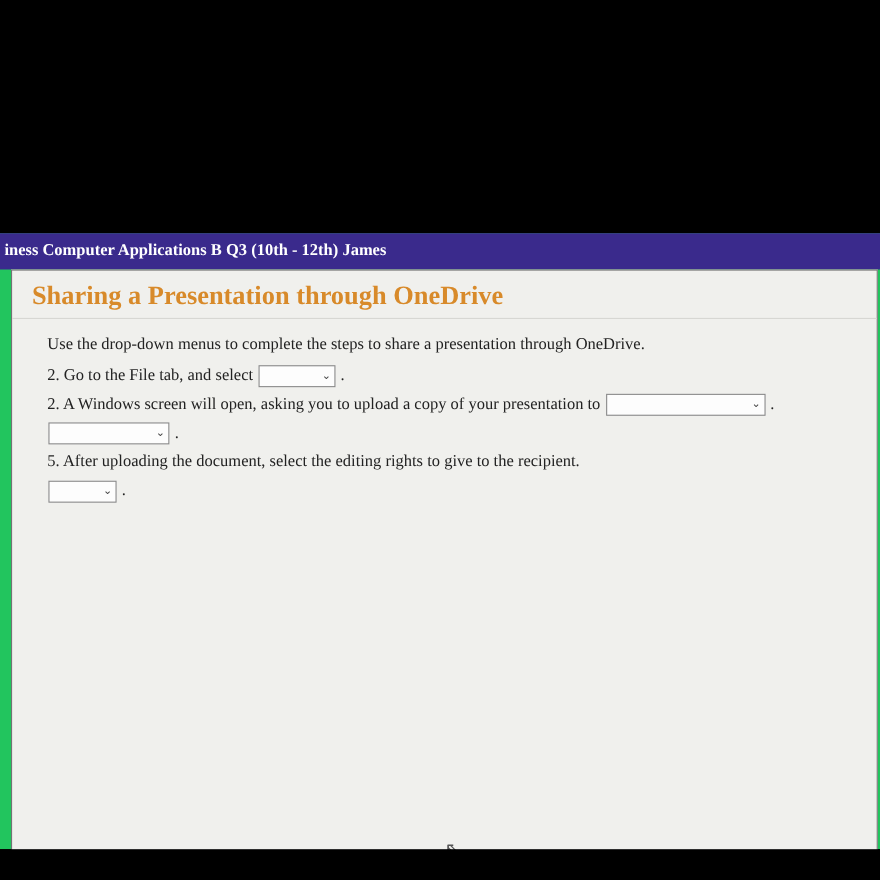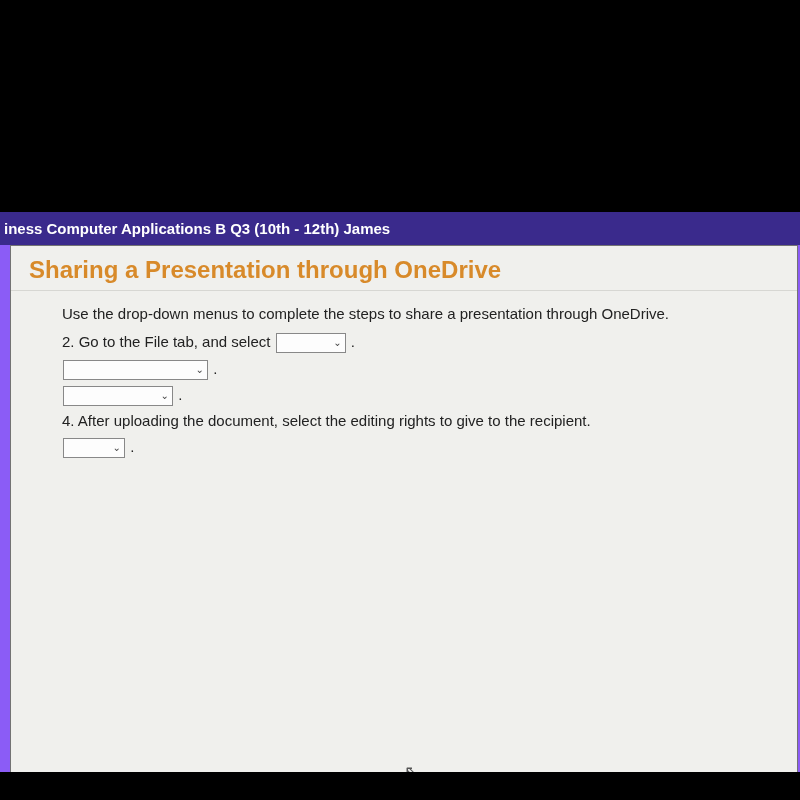--- a/index.html
+++ b/index.html
@@ -9,21 +9,22 @@
       background: #000;
       font-family: Arial, Helvetica, sans-serif;
       overflow: hidden;
     }
     .outer-frame {
       position: absolute;
       top: 212px;
       left: 0;
       right: 0;
       bottom: 28px;
-      background: #8b5cf6;
+      background: #22c55e;
+      font-family: Liberation Serif, serif;
     }
     .purple-bar {
       background: #3a2a8c;
       color: #fff;
       font-size: 15px;
       font-weight: bold;
       padding: 8px 4px 8px 4px;
       white-space: nowrap;
     }
     .content-card {
@@ -38,21 +39,20 @@
       font-size: 24px;
       font-weight: bold;
       padding: 10px 18px 6px 18px;
       border-bottom: 1px solid #d7d7d3;
     }
     .instruction-block {
       padding: 10px 16px 2px 32px;
       font-size: 15px;
       color: #222;
       line-height: 1.75;
-      margin-left: 19px;
     }
     .instruction-lead {
       margin-bottom: 2px;
     }
     .step-row {
       display: block;
     }
     .dd {
       display: inline-block;
       vertical-align: middle;
@@ -134,31 +134,32 @@
     <div class="instruction-block">
       <div class="instruction-lead">Use the drop-down menus to complete the steps to share a presentation through OneDrive.</div>
 
       <div class="step-row">
         <span>2. Go to the File tab, and select </span>
         <span class="dd dd-sm"><span class="chev">⌄</span></span>
         <span> .</span>
       </div>
 
       <div class="step-row">
+        <span>2. A Windows screen will open, asking you to upload a copy of your presentation to </span>
         <span class="dd dd-lg"><span class="chev">⌄</span></span>
         <span> .</span>
       </div>
 
       <div class="step-row">
         <span class="dd dd-md"><span class="chev">⌄</span></span>
         <span> .</span>
       </div>
 
       <div class="step-row">
-        <span>4. After uploading the document, select the editing rights to give to the recipient.</span>
+        <span>5. After uploading the document, select the editing rights to give to the recipient.</span>
       </div>
 
       <div class="step-row">
         <span class="dd dd-xs"><span class="chev">⌄</span></span>
         <span> .</span>
       </div>
     </div>
 
     <div class="cursor">⇖</div>
 

